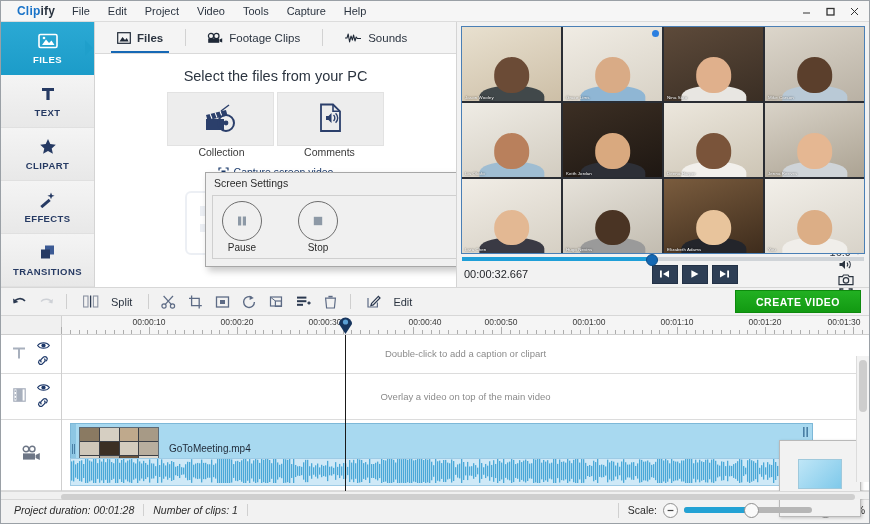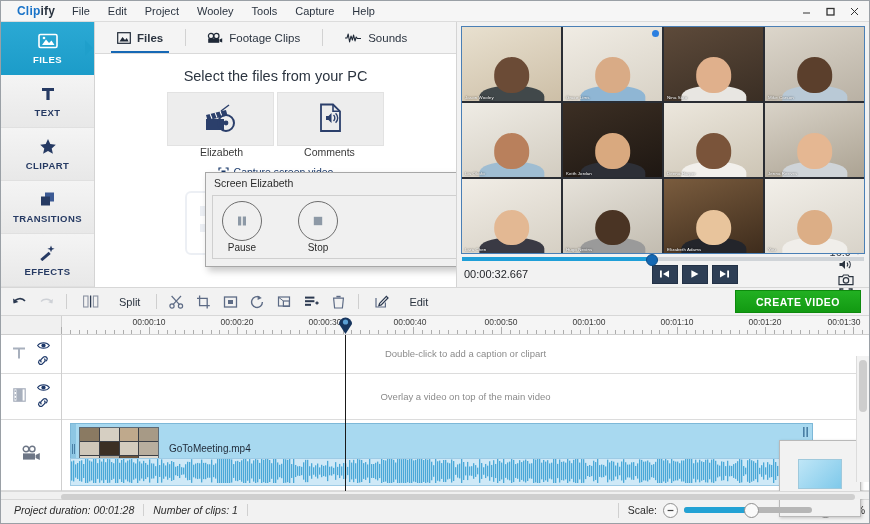--- a/index.html
+++ b/index.html
@@ -84,21 +84,21 @@
   .ptime{font-size:11px;color:#23252a;width:96px;}
   .pmid{flex:1;display:flex;justify-content:center;gap:4px;}
   .pbtn{width:24px;height:17px;background:#2d3e55;border:1px solid #223146;display:flex;align-items:center;justify-content:center;}
   .pright{display:flex;align-items:center;color:#2b3440;flex-direction:column;}
   .ratio{font-size:11px;display:flex;align-items:center;gap:3px;}
 
   
   .toolbar{height:27px;background:#f2f2f2;border-top:1px solid #d7d7d7;border-bottom:1px solid #d7d7d7;display:flex;align-items:center;padding:0 6px;gap:2px;}
   .tb{width:25px;height:21px;display:flex;align-items:center;justify-content:center;color:#2b3950;}
   .tb.dis{opacity:.34;}
-  .tb-lbl{display:flex;align-items:center;gap:20px;padding:0 9px;height:21px;font-size:11px;color:#2b3440;}
+  .tb-lbl{display:flex;align-items:center;gap:12px;padding:0 9px;height:21px;font-size:11px;color:#2b3440;}
   .sep{width:1px;height:15px;background:#cfcfcf;margin:0 5px;}
   .createbtn{margin-left:auto;margin-right:2px;width:124px;height:21px;background:linear-gradient(#22b022,#129a12);
              border:1px solid #0d8a0d;color:#fff;font-size:10.5px;font-weight:bold;letter-spacing:.5px;
              display:flex;align-items:center;justify-content:center;cursor:pointer;}
 
   
   .tl{height:183px;background:#fff;position:relative;display:flex;flex-direction:column;}
   .ruler{height:21px;background:#f5f5f5;border-bottom:1px solid #cfcfcf;position:relative;}
   .ruler .lgut{position:absolute;left:0;top:0;bottom:0;width:60px;background:#f0f0f0;border-right:1px solid #cfcfcf;}
   .rmark{position:absolute;top:1px;font-size:8.5px;color:#3a3a3a;transform:translateX(-50%);}
@@ -143,21 +143,21 @@
 <div class="app">
 
   <div class="titlebar">
     <div class="logo">
       <span class="c1">Clip</span><span class="c2">ify</span>
     </div>
     <div class="menu">
       <div class="mi">File</div>
       <div class="mi">Edit</div>
       <div class="mi">Project</div>
-      <div class="mi">Wooley</div>
+      <div class="mi">Video</div>
       <div class="mi">Tools</div>
       <div class="mi">Capture</div>
       <div class="mi">Help</div>
     </div>
     <div class="wbtns">
       <div class="wbtn">
         <svg width="11" height="11" viewBox="0 0 11 11">
             <line x1="2" y1="7" x2="9" y2="7" stroke="#333" stroke-width="1"></line>
           </svg>
       </div>
@@ -199,35 +199,35 @@
       <div class="sb-item">
         <span class="sb-ico">
           <svg width="18" height="17" viewBox="0 0 18 17">
               <path d="M9 1 L11.3 6.1 L16.8 6.7 L12.7 10.4 L13.9 15.8 L9 13 L4.1 15.8 L5.3 10.4 L1.2 6.7 L6.7 6.1 Z" fill="#263a63"></path>
             </svg>
         </span>
         <span class="lbl">CLIPART</span>
       </div>
       <div class="sb-item">
         <span class="sb-ico">
+          <svg width="19" height="17" viewBox="0 0 19 17">
+              <rect x="2" y="11" width="11" height="3" transform="rotate(-40 7.5 12.5)" fill="#263a63"></rect>
+              <path d="M13 1.4 L14 4 L16.6 4.7 L14 5.7 L13 8.3 L12 5.7 L9.4 4.7 L12 4 Z" fill="#263a63"></path>
+            </svg>
+        </span>
+        <span class="lbl">EFFECTS</span>
+      </div>
+      <div class="sb-item">
+        <span class="sb-ico">
           <svg width="18" height="17" viewBox="0 0 18 17">
               <rect x="6" y="1.5" width="9" height="9" fill="#3c5a94"></rect>
               <rect x="2" y="5.5" width="9" height="9" fill="#263a63"></rect>
             </svg>
         </span>
         <span class="lbl">TRANSITIONS</span>
-      </div>
-      <div class="sb-item">
-        <span class="sb-ico">
-          <svg width="19" height="17" viewBox="0 0 19 17">
-              <rect x="2" y="11" width="11" height="3" transform="rotate(-40 7.5 12.5)" fill="#263a63"></rect>
-              <path d="M13 1.4 L14 4 L16.6 4.7 L14 5.7 L13 8.3 L12 5.7 L9.4 4.7 L12 4 Z" fill="#263a63"></path>
-            </svg>
-        </span>
-        <span class="lbl">EFFECTS</span>
       </div>
     </div>
 
     <div class="panel">
       <div class="tabs">
         <div class="tab active">
           <span>
             <svg width="14" height="12" viewBox="0 0 14 12">
                 <rect x="0.7" y="0.7" width="12.6" height="10.6" fill="none" stroke="#1f2937" stroke-width="1.2"></rect>
                 <path d="M2.5 9.5 L5.5 5 L8 8 L9.8 6 L11.6 9.5 Z" fill="#1f2937"></path>
@@ -287,21 +287,21 @@
                 <path d="M3 1.5 H15 L22 8.3 V28 H3 Z" fill="none" stroke="#2b3f6b" stroke-width="1.8"></path>
                 <path d="M15 1.5 V8.3 H22" fill="none" stroke="#2b3f6b" stroke-width="1.6"></path>
                 <path d="M8 13 H10.5 L13.5 10 V20 L10.5 17 H8 Z" fill="#2b3f6b"></path>
                 <path d="M15.5 12 A4 4 0 0 1 15.5 18" fill="none" stroke="#2b3f6b" stroke-width="1.4"></path>
                 <path d="M17.6 10.2 A6.6 6.6 0 0 1 17.6 19.8" fill="none" stroke="#2b3f6b" stroke-width="1.4"></path>
               </svg>
             </span>
           </div>
         </div>
         <div class="filelbls">
-          <div class="filebtn-lbl">Elizabeth</div>
+          <div class="filebtn-lbl">Collection</div>
           <div class="filebtn-lbl">Comments</div>
         </div>
 
         <div class="capture-links">
           <div><span class="clink">
             <span>
               <svg width="11" height="11" viewBox="0 0 11 11">
                     <path d="M1 3.4 V1 H3.4 M7.6 1 H10 V3.4 M10 7.6 V10 H7.6 M3.4 10 H1 V7.6" fill="none" stroke="#1b3a6b" stroke-width="1.2"></path>
                     <rect x="3.5" y="3.5" width="4" height="4" fill="#1b3a6b"></rect>
                   </svg>
@@ -315,21 +315,21 @@
                     <circle cx="5.5" cy="5.5" r="2.6" fill="#fff"></circle>
                     <circle cx="5.5" cy="5.5" r="1.2" fill="#1b3a6b"></circle>
                   </svg>
             </span>
             <span>Capture webcam video</span>
           </span></div>
         </div>
 
         <div class="dlg">
           <div class="dlg-tb">
-            <span class="t">Screen Elizabeth</span>
+            <span class="t">Screen Settings</span>
 
           </div>
           <div class="dlg-body">
             <div class="rec-btns">
               <div class="rec-b">
                 <div class="rec-circ">
                   <svg width="14" height="14" viewBox="0 0 14 14">
                       <rect x="3" y="2.5" width="3.2" height="9" fill="#8d99a6"></rect>
                       <rect x="7.8" y="2.5" width="3.2" height="9" fill="#8d99a6"></rect>
                     </svg>
@@ -567,21 +567,21 @@
     </div>
     <div class="createbtn">CREATE VIDEO</div>
   </div>
 
   <div class="tl">
     <div class="ruler">
       <div class="lgut"></div>
       <div class="rmark" style="left:148px">00:00:10</div>
       <div class="rmark" style="left:236px">00:00:20</div>
       <div class="rmark" style="left:324px">00:00:30</div>
-      <div class="rmark" style="left:409px">00:00:40</div>
+      <div class="rmark" style="left:424px">00:00:40</div>
       <div class="rmark" style="left:500px">00:00:50</div>
       <div class="rmark" style="left:588px">00:01:00</div>
       <div class="rmark" style="left:676px">00:01:10</div>
       <div class="rmark" style="left:764px">00:01:20</div>
       <div class="rmark" style="left:843px">00:01:30</div>
       <div class="ticks" id="ticks">
           <div class="tick" style="left:0.0px;height:7px"></div>
           <div class="tick" style="left:8.8px;height:3.5px"></div>
           <div class="tick" style="left:17.6px;height:3.5px"></div>
           <div class="tick" style="left:26.4px;height:3.5px"></div>

